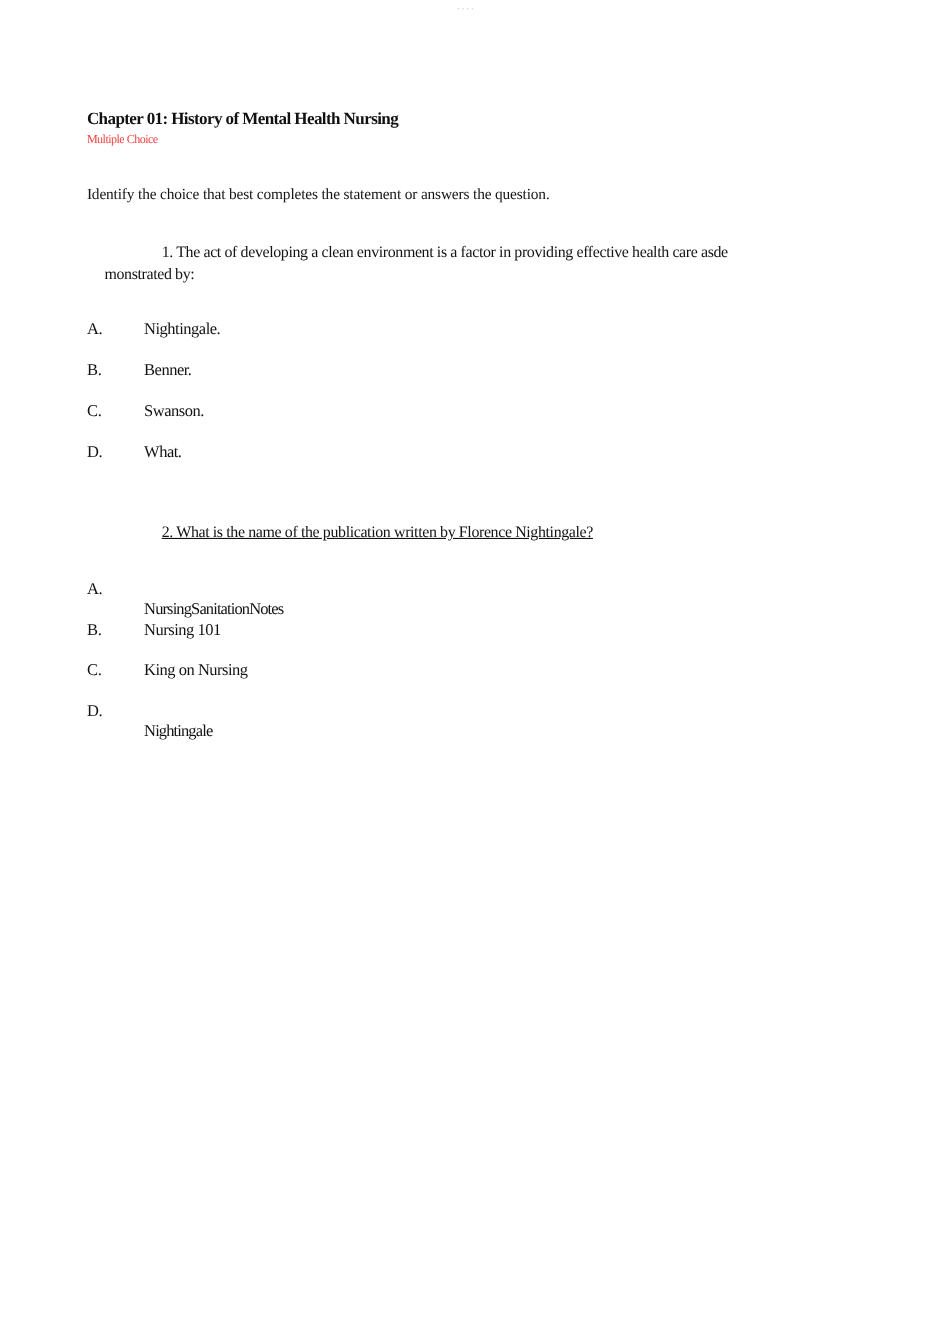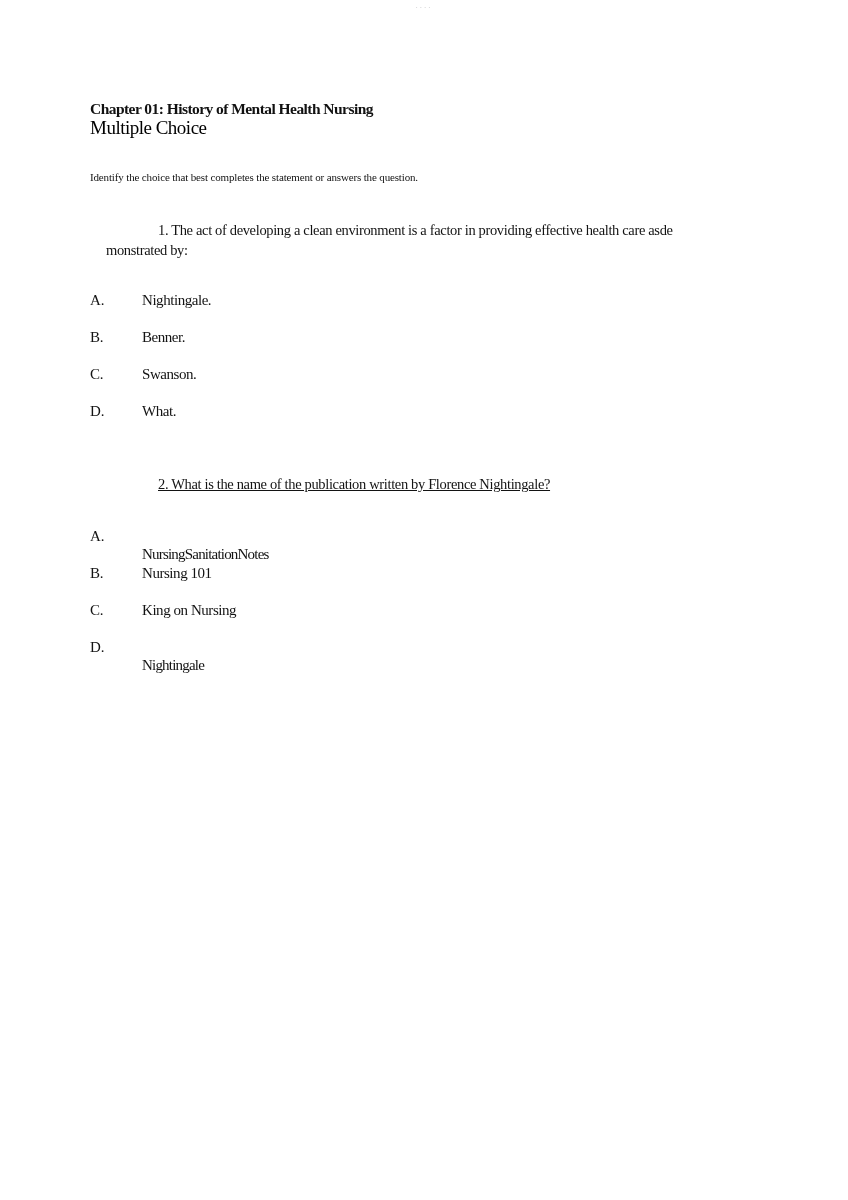--- a/index.html
+++ b/index.html
@@ -31,41 +31,41 @@
     font-size: 9px;
     letter-spacing: 2px;
     color: #c9c9cc;
     height: 10px;
     line-height: 10px;
     overflow: hidden;
     user-select: none;
   }
   .content {
     position: absolute;
-    left: 90px;
+    left: 79px;
     top: 99px;
     width: 700px;
   }
   .doc-title {
     font-weight: bold;
     font-size: 15.5px;
     line-height: 19px;
     letter-spacing: -0.55px;
     color: #111111;
     margin: 0;
   }
   .doc-subtitle {
-    font-size: 19px;
+    font-size: 11px;
     line-height: 19px;
     letter-spacing: -0.5px;
-    color: #000000;
+    color: #ef4444;
     margin: 0;
   }
   .instruction {
-    font-size: 11px;
+    font-size: 14px;
     line-height: 19px;
     letter-spacing: -0.15px;
     margin: 0;
     padding-top: 31px;
   }
   .question {
     font-size: 14.5px;
     line-height: 20px;
     letter-spacing: -0.35px;
     margin: 16px;

